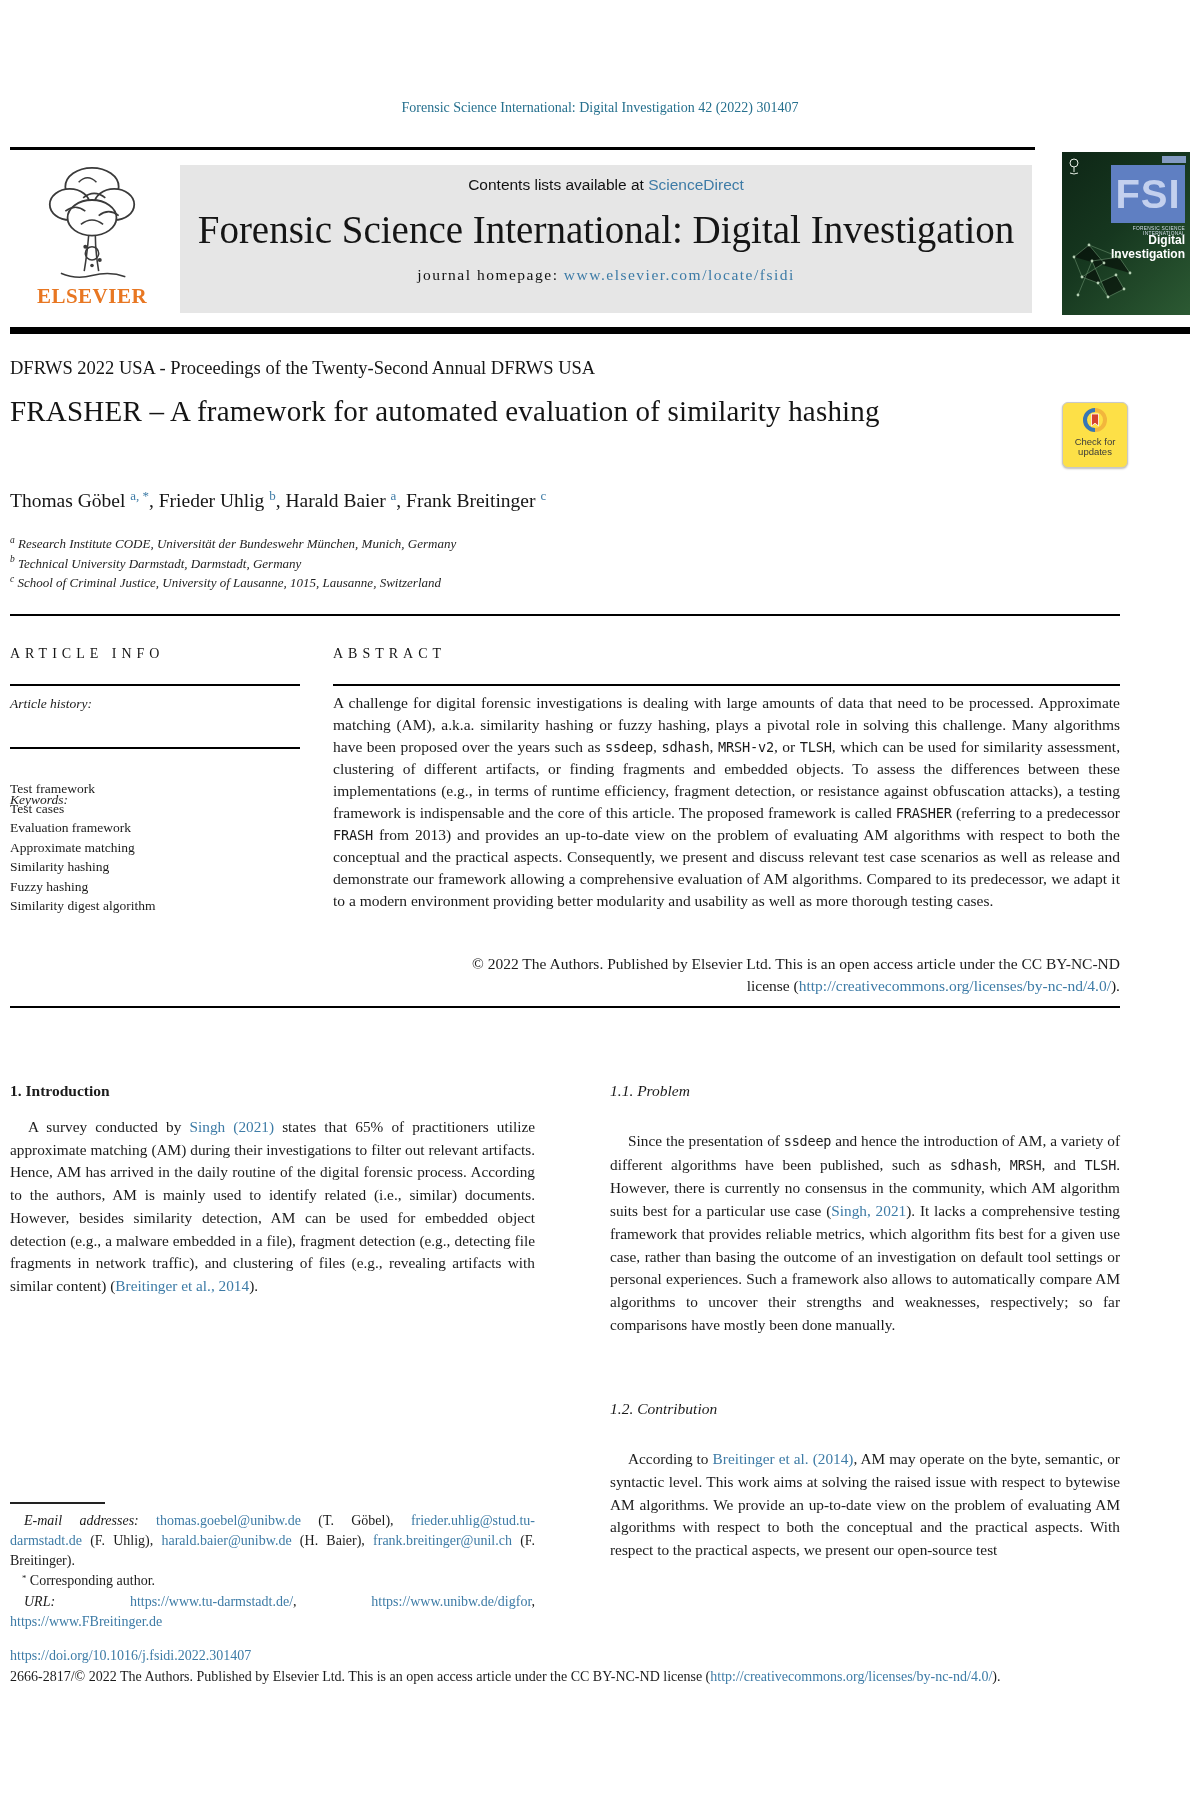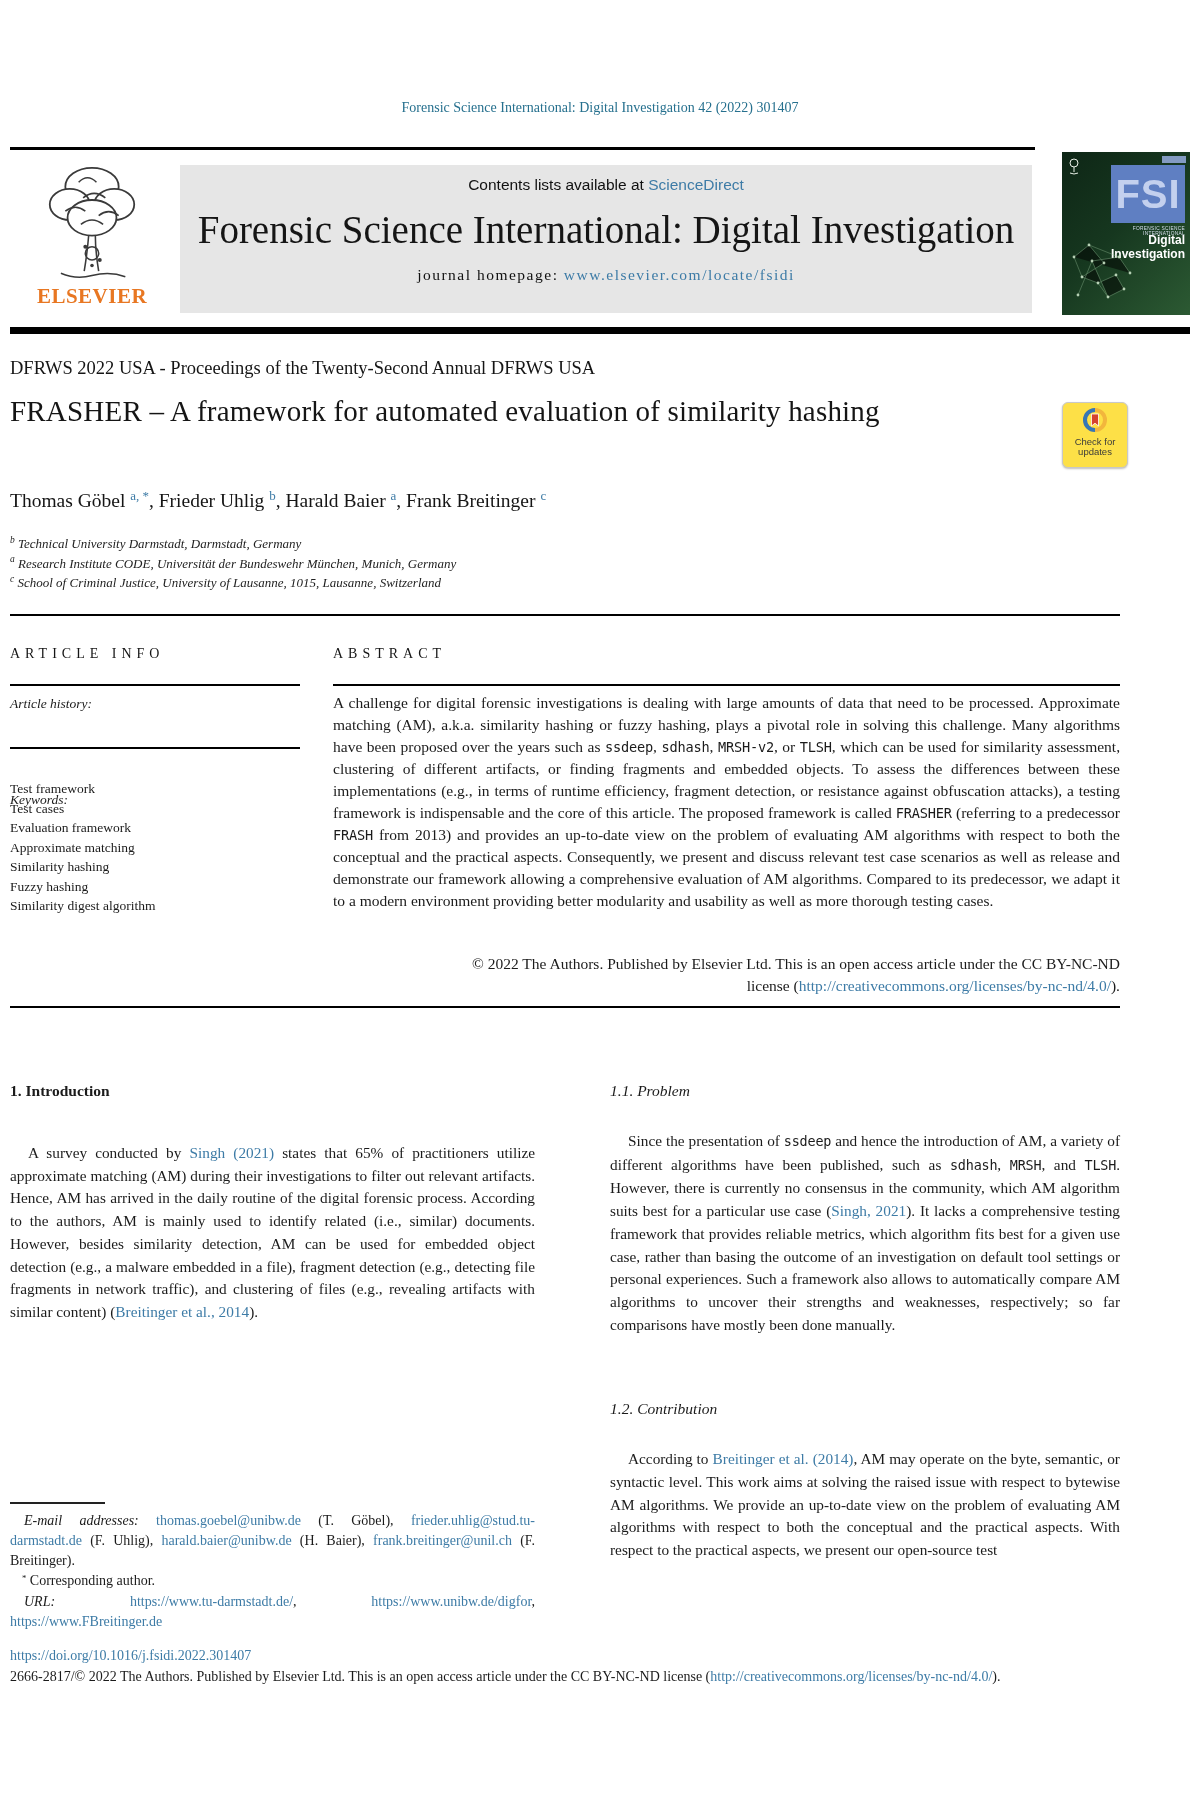--- a/index.html
+++ b/index.html
@@ -65,21 +65,21 @@
   .kw-list{position:absolute;left:10px;top:779px;font-size:13.5px;line-height:19.5px;}
   .abstract{position:absolute;left:333px;top:692px;width:787px;font-size:15.5px;line-height:22px;
             text-align:justify;color:#1b1b1b;}
   .copyright1{position:absolute;left:333px;top:955px;width:787px;text-align:right;font-size:15.5px;}
   .copyright2{position:absolute;left:333px;top:977px;width:787px;text-align:right;font-size:15.5px;}
   .r-bottom-info{top:1006px;left:10px;width:1110px;height:2px;}
 
   
   .colL{position:absolute;left:10px;top:1082px;width:525px;}
   .colR{position:absolute;left:610px;top:1082px;width:510px;}
-  .h-num{font-size:15.5px;font-weight:bold;margin:0 0 42px 0;}
+  .h-num{font-size:15.5px;font-weight:bold;margin:0 0 16px 0;}
   .h-sub{font-size:15.5px;font-style:italic;margin:0 0 30px 0;}
   .h-sub.second{margin-top:64px;}
   .para{margin:0;font-size:15.3px;line-height:22.7px;text-align:justify;text-indent:18px;
         hyphens:auto;-webkit-hyphens:auto;}
 
   
   .footnote{position:absolute;left:10px;top:1502px;width:525px;font-size:14px;line-height:20.3px;}
   .fn-rule{width:95px;height:1.5px;background:#222;margin-bottom:7px;}
   .fn-line{margin:0;text-align:justify;overflow-wrap:break-word;}
   .fn-line.first{text-indent:12px;}
@@ -180,22 +180,22 @@
       <path d="M14,3 A10,10 0 0 0 14,23" fill="none" stroke="var(--badge_blue,#3577b5)" stroke-width="4"></path>
       <path d="M10.5,7 h7 v12 l-3.5,-2.8 -3.5,2.8 z" fill="var(--badge_red,#d6432f)" stroke="#ffffff" stroke-width="0.8"></path>
     </svg>
     <div class="b1">Check for</div>
     <div class="b1">updates</div>
   </div>
 
   <div class="authors"><span>Thomas Göbel </span><sup>a, *</sup><span>, Frieder Uhlig </span><sup>b</sup><span>, Harald Baier </span><sup>a</sup><span>, Frank Breitinger </span><sup>c</sup></div>
 
   <div class="affils">
+    <div><sup>a</sup><span> Research Institute CODE, Universität der Bundeswehr München, Munich, Germany</span></div>
     <div><sup>b</sup><span> Technical University Darmstadt, Darmstadt, Germany</span></div>
-    <div><sup>a</sup><span> Research Institute CODE, Universität der Bundeswehr München, Munich, Germany</span></div>
     <div><sup>c</sup><span> School of Criminal Justice, University of Lausanne, 1015, Lausanne, Switzerland</span></div>
   </div>
 
   <div class="rule r-top-info"></div>
   <div class="info-head ih-left">ARTICLE INFO</div>
   <div class="info-head ih-abs">ABSTRACT</div>
   <div class="rule r-under-left"></div>
   <div class="rule r-under-abs"></div>
 
   <div class="history">Article history:</div>

